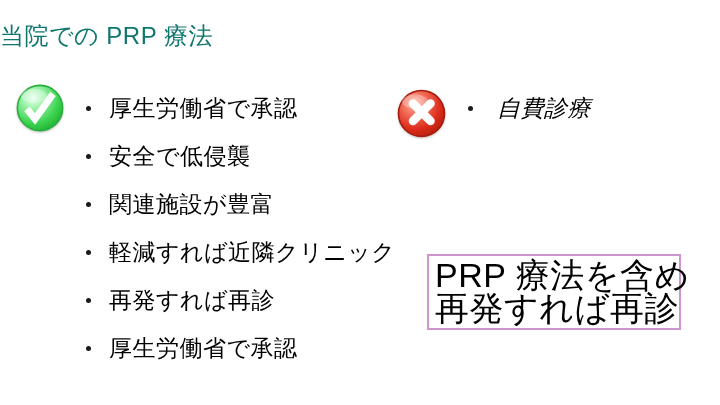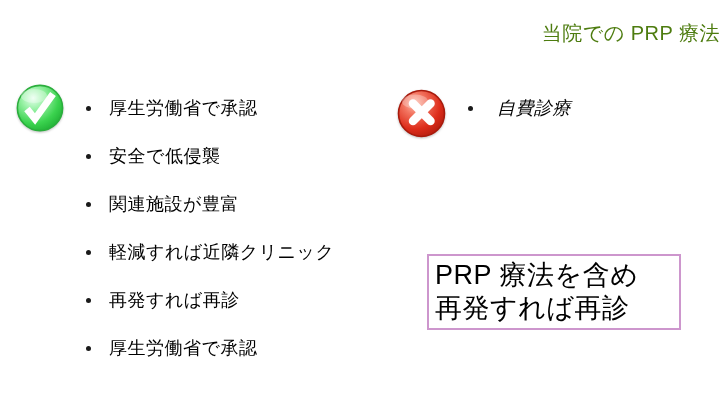--- a/index.html
+++ b/index.html
@@ -14,46 +14,46 @@
     background: #ffffff;
     overflow: hidden;
     font-family: "Liberation Sans", "DejaVu Sans", sans-serif;
     color: #000000;
   }
   .slide-title {
     position: absolute;
     top: 20px;
     left: 0;
     width: 100%;
-    text-align: right;
-    font-size: 20px;
+    text-align: left;
+    font-size: 24px;
     font-weight: 400;
     letter-spacing: 0.5px;
-    color: #4d7c0f;
+    color: #0f766e;
   }
   .icon {
     position: absolute;
     filter: drop-shadow(0 1px 1px rgba(0,0,0,0.25));
   }
   .icon.check { left: 16px; top: 84px; width: 48px; height: 48px; }
   .icon.cross { left: 397px; top: 89px; width: 49px; height: 49px; }
 
   ul.bullet-list {
     list-style: none;
     margin: 0;
     padding: 0;
     position: absolute;
   }
   ul.bullet-list.pros { left: 86px; top: 84px; }
   ul.bullet-list.cons { left: 468px; top: 84px; font-style: italic; }
   ul.bullet-list li {
     height: 48px;
     display: flex;
     align-items: center;
-    font-size: 18px;
+    font-size: 23px;
     letter-spacing: 0.5px;
     color: #000000;
     white-space: nowrap;
   }
   .bullet-dot {
     display: inline-block;
     width: 5px;
     height: 5px;
     border-radius: 50%;
     background: #1a1a1a;
@@ -64,21 +64,21 @@
 
   .callout-box {
     position: absolute;
     left: 427px;
     top: 254px;
     width: 244px;
     height: 69px;
     border: 2px solid #CD96CD;
     background: #ffffff;
     padding: 3px 0 0 6px;
-    font-size: 27px;
+    font-size: 34px;
     line-height: 33px;
     letter-spacing: 0.5px;
     color: #000000;
     white-space: nowrap;
   }
 </style>
 </head>
 <body>
 
 <div class="slide">

